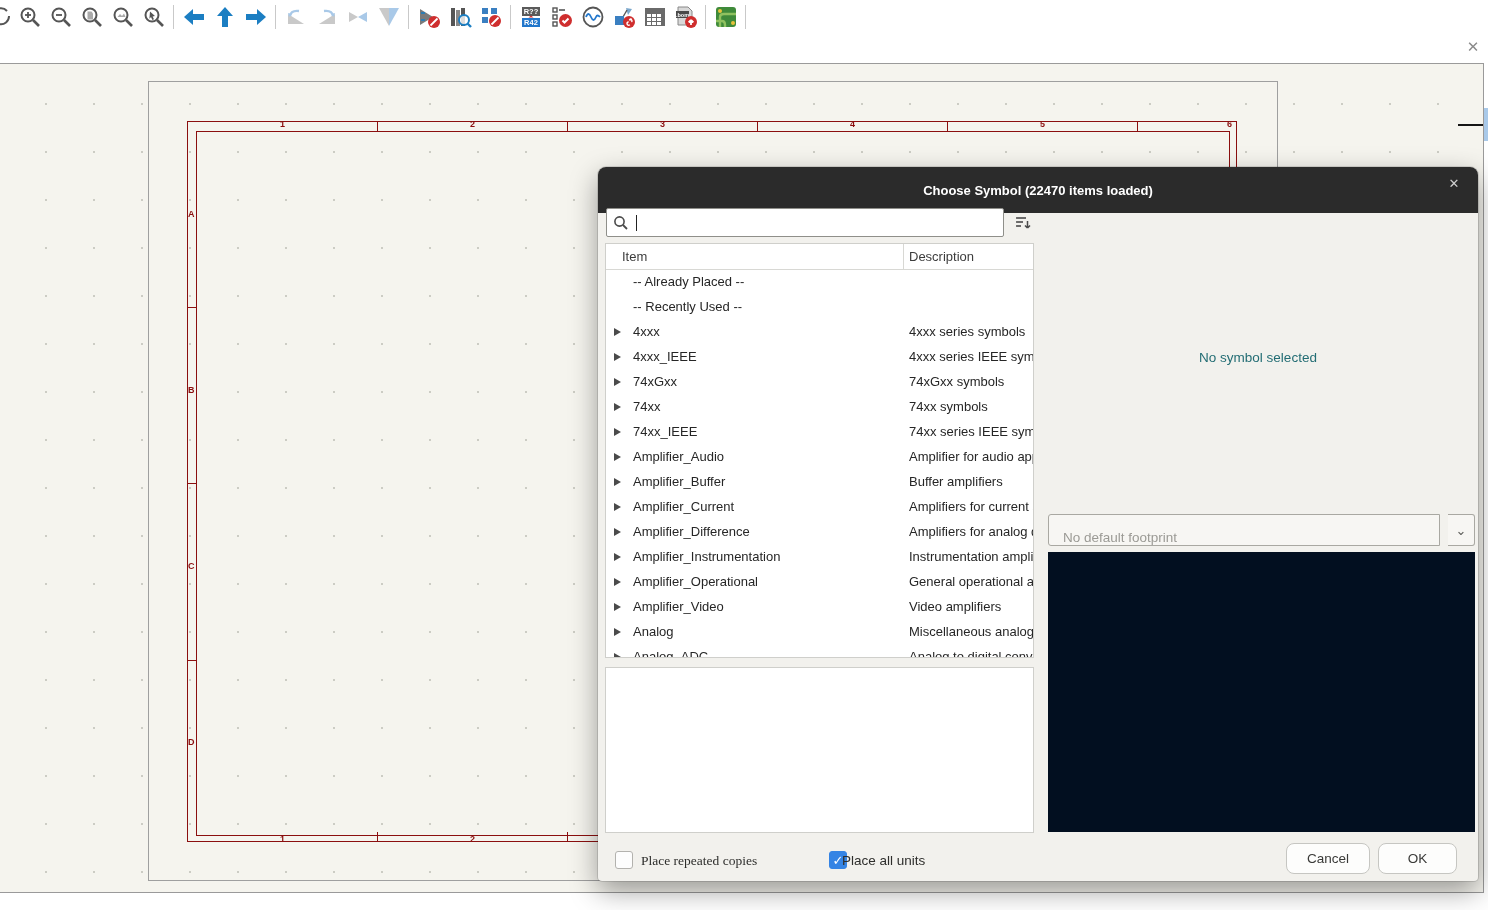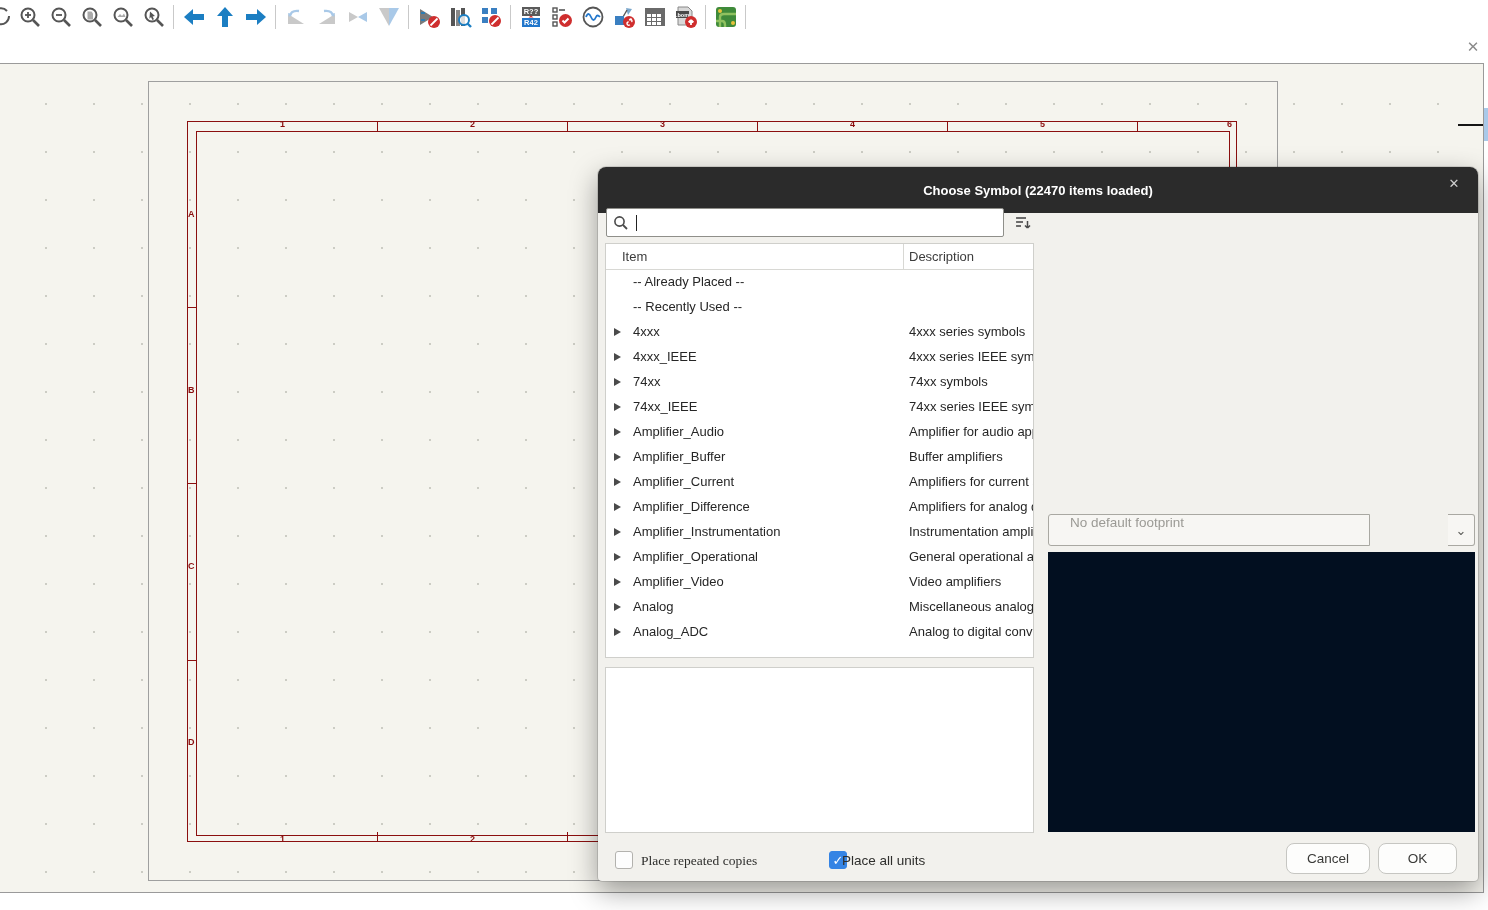--- a/index.html
+++ b/index.html
@@ -63,23 +63,23 @@
                  border-left:7px solid #4a4a4a; border-top:4.5px solid transparent; border-bottom:4.5px solid transparent; }
   .trow .tlabel { position:absolute; left:27px; top:4px; }
   .trow .tdesc  { position:absolute; left:303px; top:4px; width:124px; overflow:hidden; }
 
   .details-pane { position:absolute; left:7px; top:500px; width:429px; height:166px; background:#fff;
                   border:1px solid #cfcfcb; }
 
   .no-symbol { position:absolute; left:443px; top:40px; width:434px; height:300px;
                display:flex; align-items:center; justify-content:center;
                color:#236d74; font-size:13.5px; }
-  .fp-combo { position:absolute; left:450px; top:347px; width:322px; height:32px; background:#f7f6f3;
-              border:1px solid #a9a8a2; border-radius:3px 0 0 3px; display:flex; align-items:flex-start;
-              padding:0 21px; color:#9b9a95; font-size:13.5px; }
+  .fp-combo { position:absolute; left:450px; top:347px; width:392px; height:32px; background:#f7f6f3;
+              border:1px solid #a9a8a2; border-radius:3px 0 0 3px; display:flex; align-items:flex-end;
+              padding:0 14px; color:#9b9a95; font-size:13.5px; }
   .fp-combo-btn { position:absolute; left:850px; top:347px; width:27px; height:32px; background:#f7f6f3;
                   border:1px solid #a9a8a2; border-left:none; border-radius:0 3px 3px 0;
                   display:flex; align-items:center; justify-content:center; color:#5a5a56; font-size:13px; }
   .preview-pane { position:absolute; left:450px; top:385px; width:427px; height:280px; background:#020f20; }
 
   .footer { position:absolute; left:0; top:666px; width:100%; height:48px; }
   .cb { position:absolute; width:18px; height:18px; border:1px solid #b3b2ae; border-radius:3px; background:#fdfdfd; }
   .cb.checked { background:#3584e4; border-color:#3584e4; color:#fff; font-size:13px; line-height:17px; text-align:center; }
   .cb-label { position:absolute; font-size:13.5px; color:#2e2e2c; }
   .btn { position:absolute; height:31px; background:#fdfdfc; border:1px solid #c6c6c2; border-radius:8px;
@@ -357,20 +357,25 @@
           <span class="tlabel">4xxx</span>
           <span class="tdesc">4xxx series symbols</span>
         </div>
         <div class="trow">
           <span class="arrow"></span>
           <span class="tlabel">4xxx_IEEE</span>
           <span class="tdesc">4xxx series IEEE symbols</span>
         </div>
         <div class="trow">
           <span class="arrow"></span>
+          <span class="tlabel">74xGxx</span>
+          <span class="tdesc">74xGxx symbols</span>
+        </div>
+        <div class="trow">
+          <span class="arrow"></span>
           <span class="tlabel">74xx</span>
           <span class="tdesc">74xx symbols</span>
         </div>
         <div class="trow">
           <span class="arrow"></span>
           <span class="tlabel">74xx_IEEE</span>
           <span class="tdesc">74xx series IEEE symbols</span>
         </div>
         <div class="trow">
           <span class="arrow"></span>
@@ -415,20 +420,23 @@
         <div class="trow">
           <span class="arrow"></span>
           <span class="tlabel">Analog_ADC</span>
           <span class="tdesc">Analog to digital converters</span>
         </div>
       </div>
   </div>
 
   <div class="details-pane"></div>
 
+  <div class="no-symbol">
+    <span>No symbol selected</span>
+  </div>
   <div class="fp-combo">
     <span>No default footprint</span>
   </div>
   <div class="fp-combo-btn">
     <span>⌄</span>
   </div>
   <div class="preview-pane"></div>
 
   <div class="footer">
     <div class="cb" style="left:17px; top:18px;"></div>

